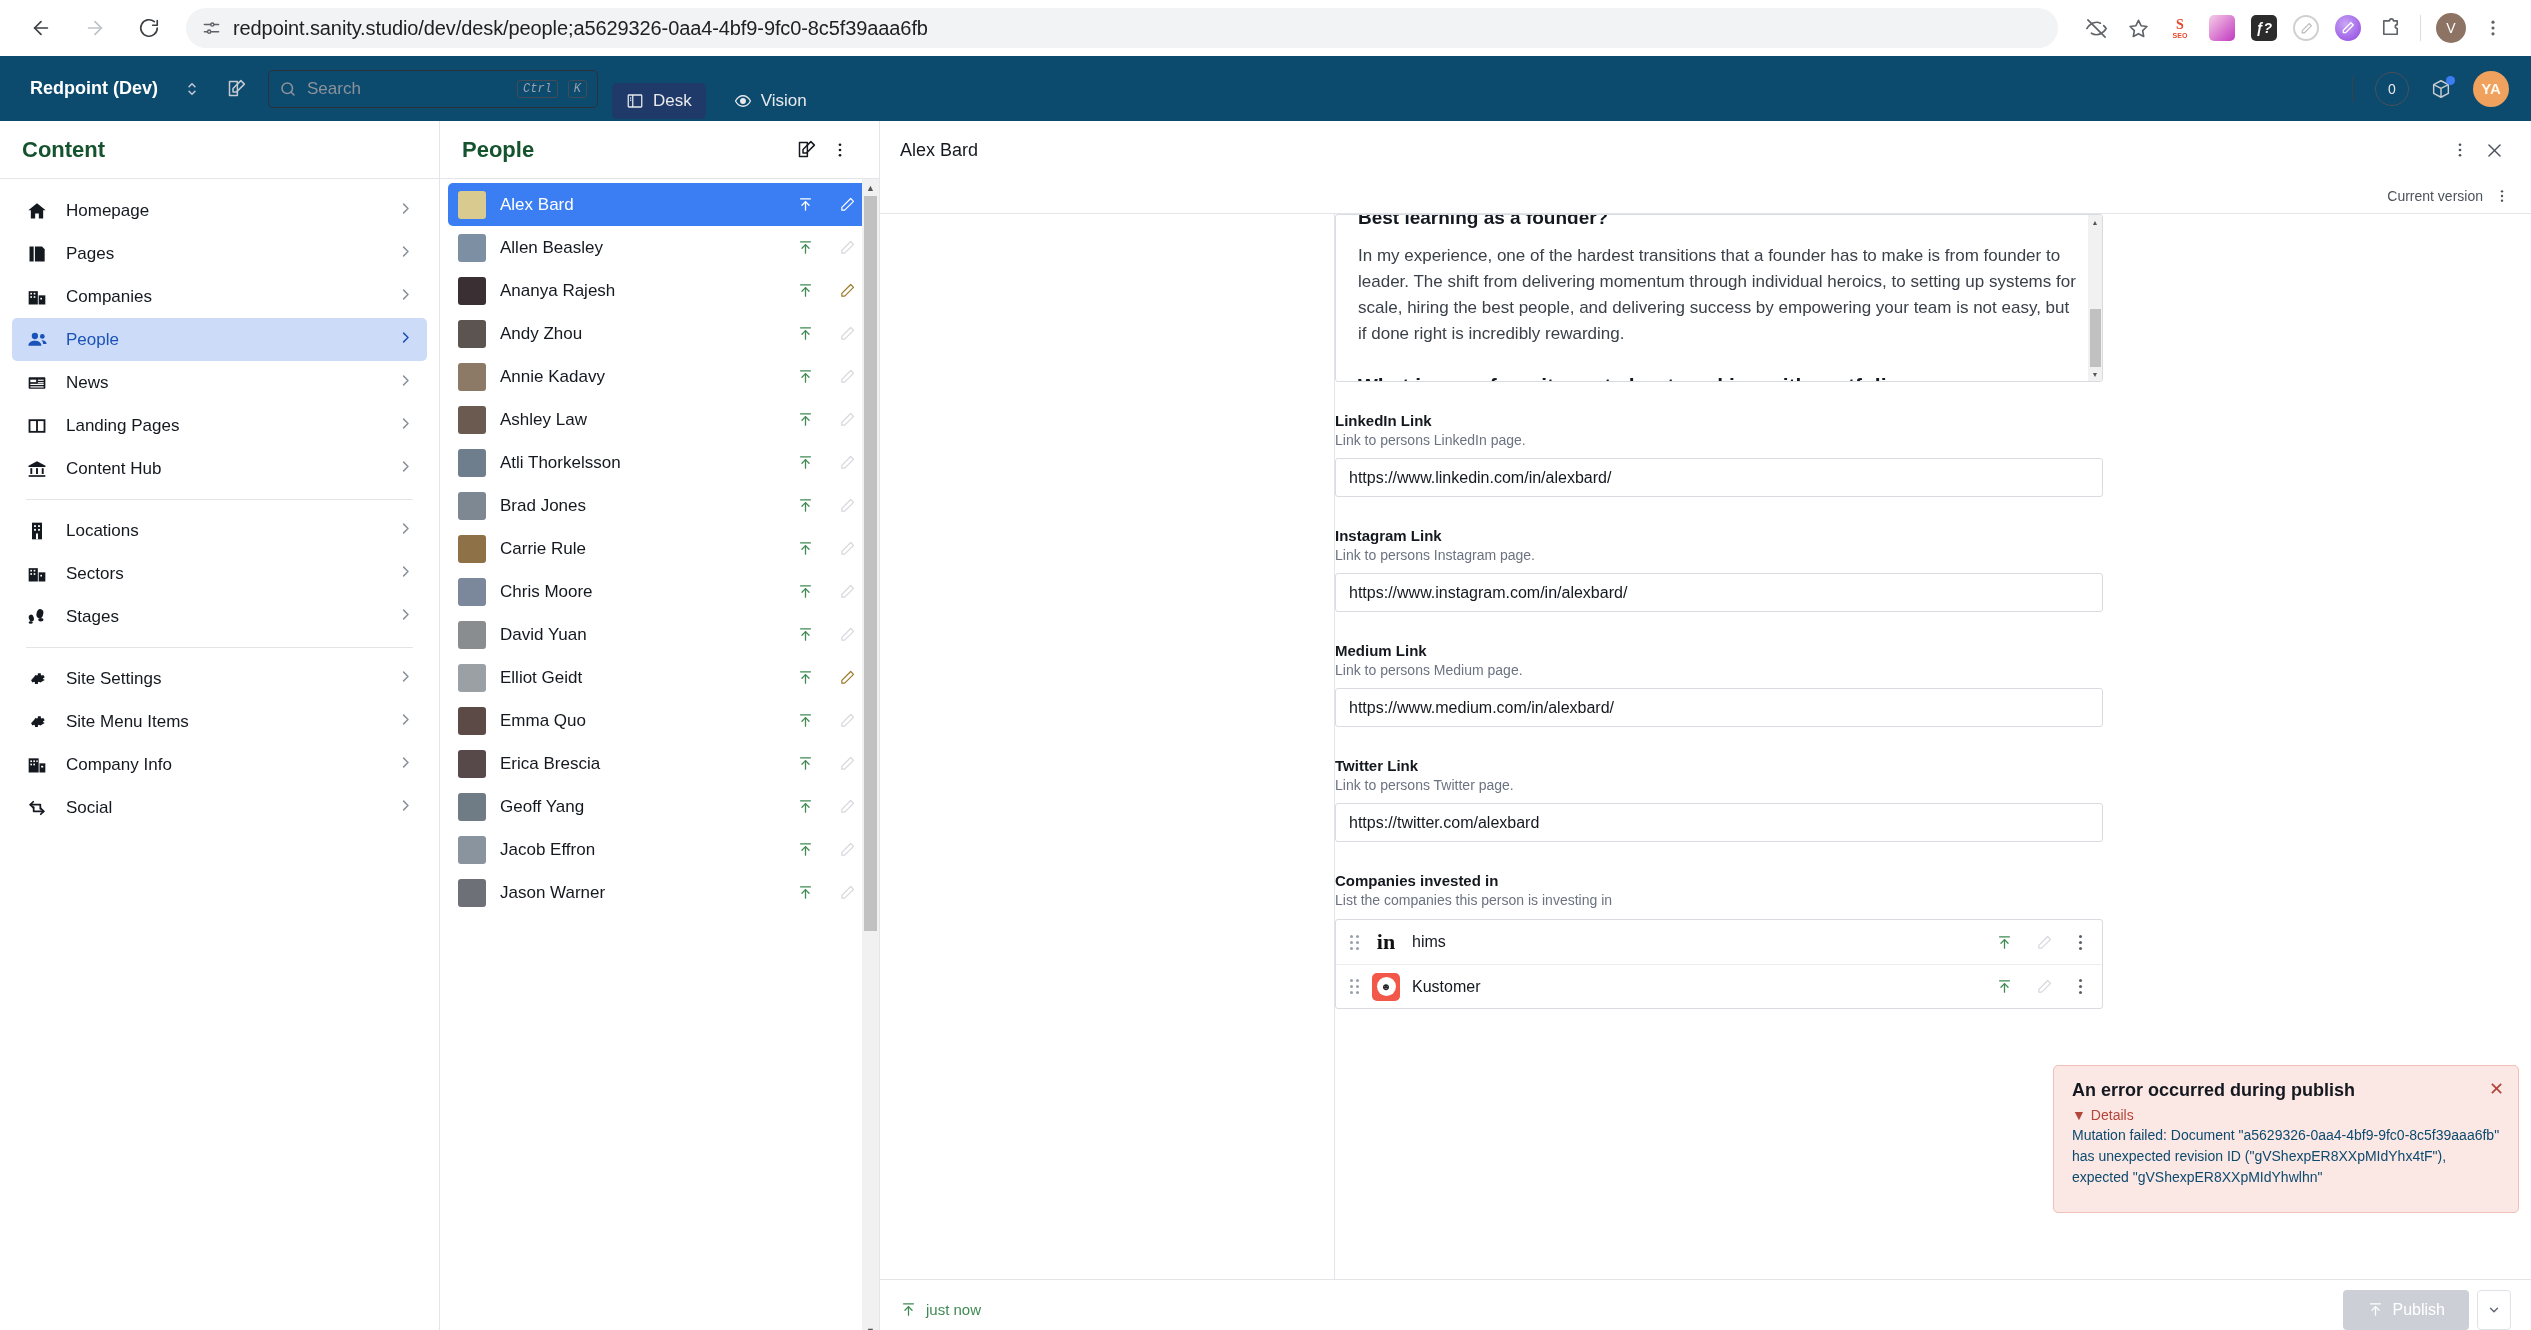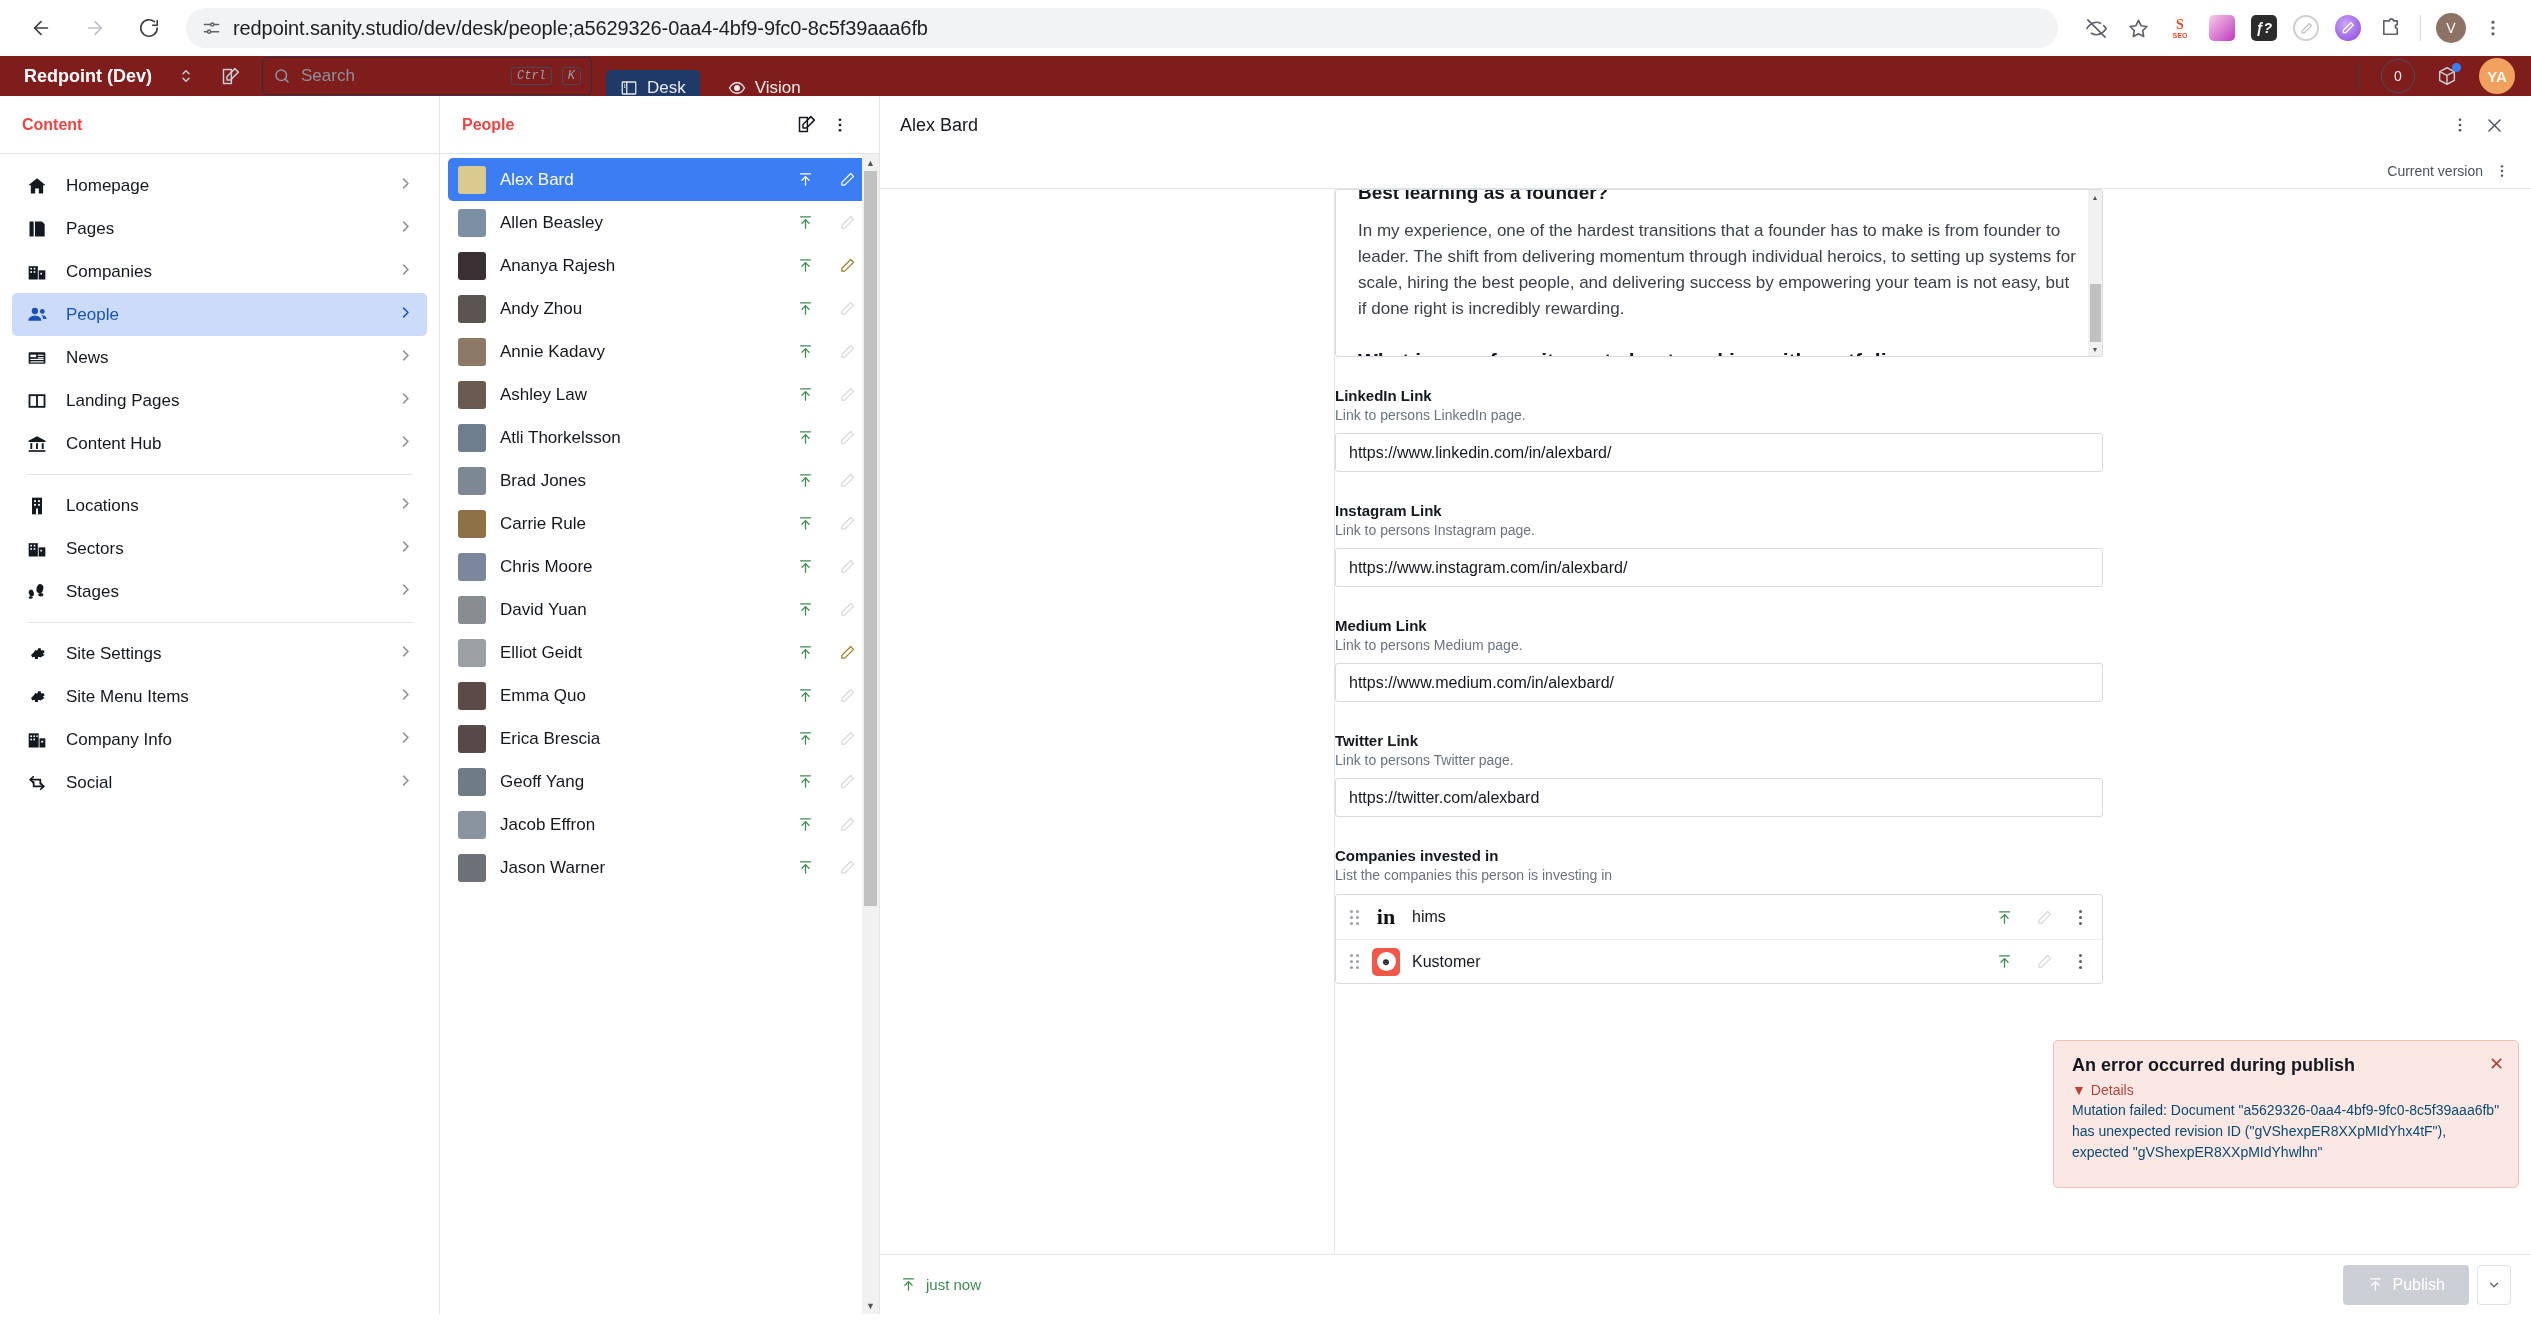--- a/index.html
+++ b/index.html
@@ -56,22 +56,22 @@
   }
   .divider-v { width: 1px; height: 26px; background: #dadce0; margin: 0 8px; }
   .profile-av {
     width: 30px; height: 30px; border-radius: 50%; background: #8d7364;
     color: #fff; font-size: 14px; display: flex; align-items: center;
     justify-content: center; flex-shrink: 0;
   }
 
   
   .studio-bar {
-    height: 40px; background: #7f1d1d; display: flex; align-items: center;
-    padding: 0 16px; gap: 8px; color: #fff;
+    height: 65px; background: #0c4a6e; display: flex; align-items: center;
+    padding: 0 22px; gap: 8px; color: #fff;
   }
   .studio-title { font-size: 18px; font-weight: bold; color: #fff; padding: 0 8px; }
   .studio-icon-btn {
     width: 36px; height: 36px; display: flex; align-items: center;
     justify-content: center; color: #c6cbd2; border-radius: 4px;
   }
   .search-box {
     width: 330px; height: 38px; border: 1px solid #2b313a; border-radius: 5px;
     display: flex; align-items: center; padding: 0 10px; gap: 10px;
     margin-left: 6px;
@@ -100,21 +100,21 @@
 
   
   .workspace { display: flex; height: calc(1330px - 56px - 56px); }
 
   
   .pane-content { width: 440px; border-right: 1px solid #e3e5e8; display: flex; flex-direction: column; background:#fff; }
   .pane-head {
     height: 58px; display: flex; align-items: center; padding: 0 22px;
     border-bottom: 1px solid #e3e5e8; flex-shrink: 0;
   }
-  .pane-head-title { font-size: 16px; font-weight: bold; color: #ef4444; flex: 1; }
+  .pane-head-title { font-size: 22px; font-weight: bold; color: #14532d; flex: 1; }
   .pane-head-btn { width: 34px; height: 34px; display:flex; align-items:center; justify-content:center; color:#14181f; }
   .nav-list { padding: 10px 12px; overflow: hidden; }
   .nav-item {
     height: 43px; display: flex; align-items: center; gap: 18px;
     padding: 0 14px; border-radius: 5px; color: #14181f; font-size: 17px;
   }
   .nav-item.active { background: #ccdcf8; color: #1a52b8; }
   .nav-item .nav-label { flex: 1; }
   .nav-item .chev { color: #8a9199; font-size: 16px; }
   .nav-item.active .chev { color: #1a52b8; }

